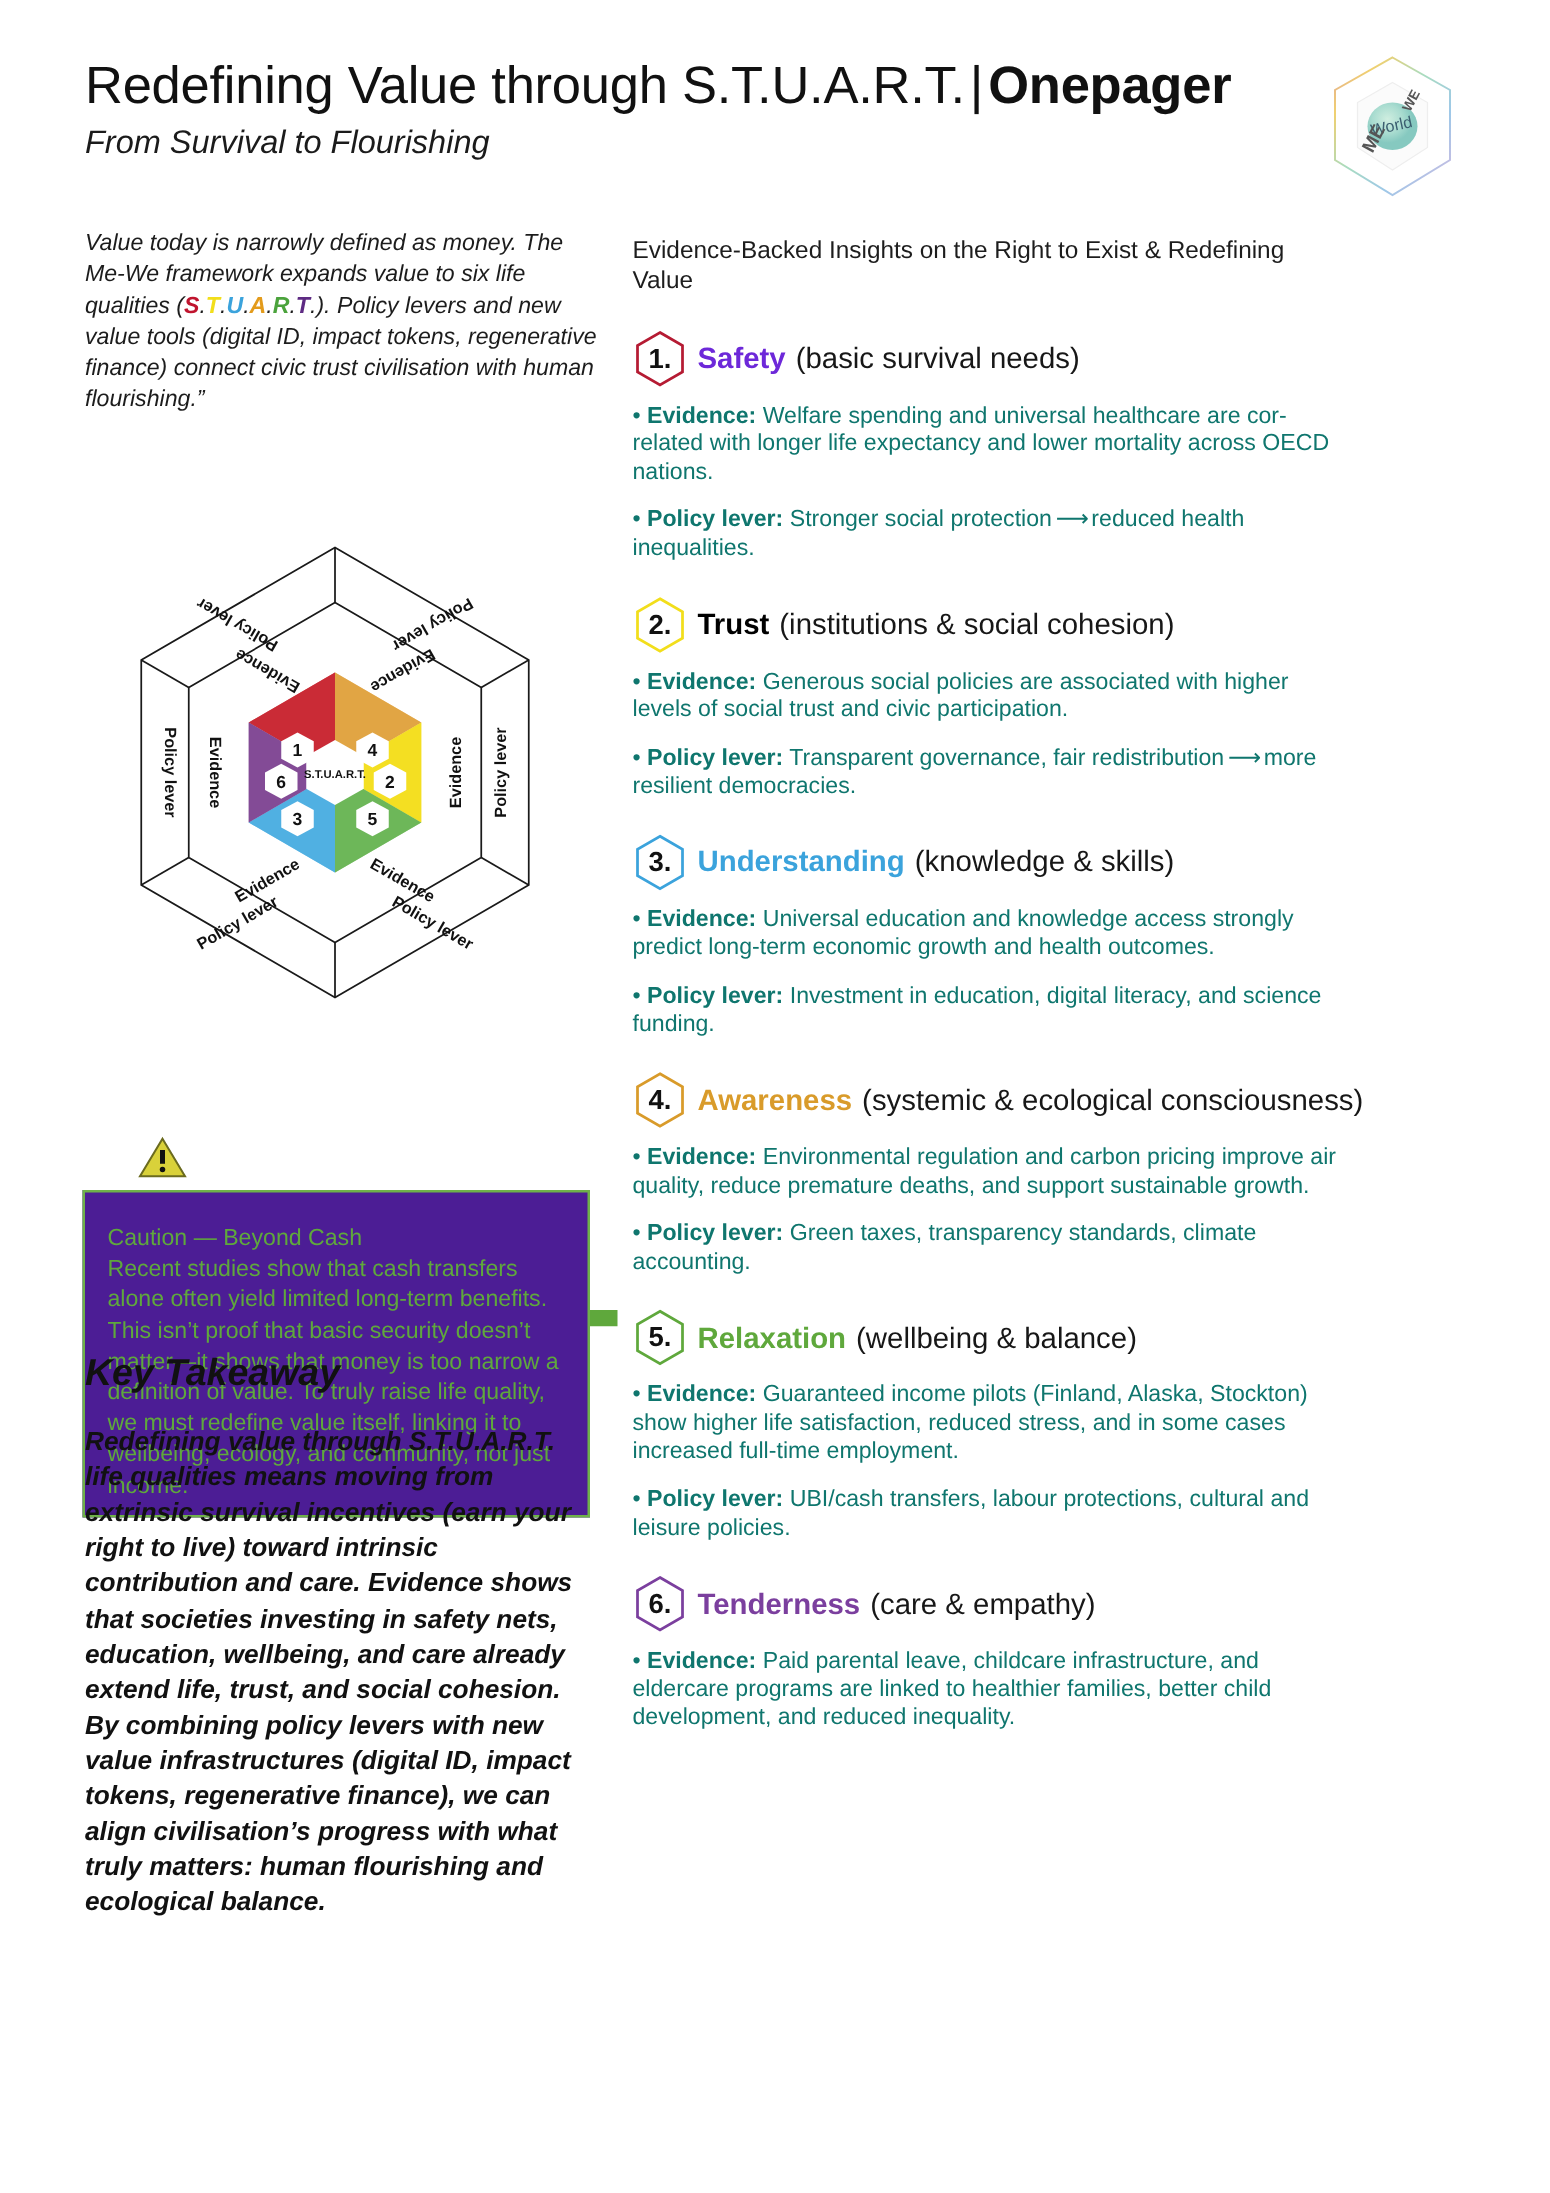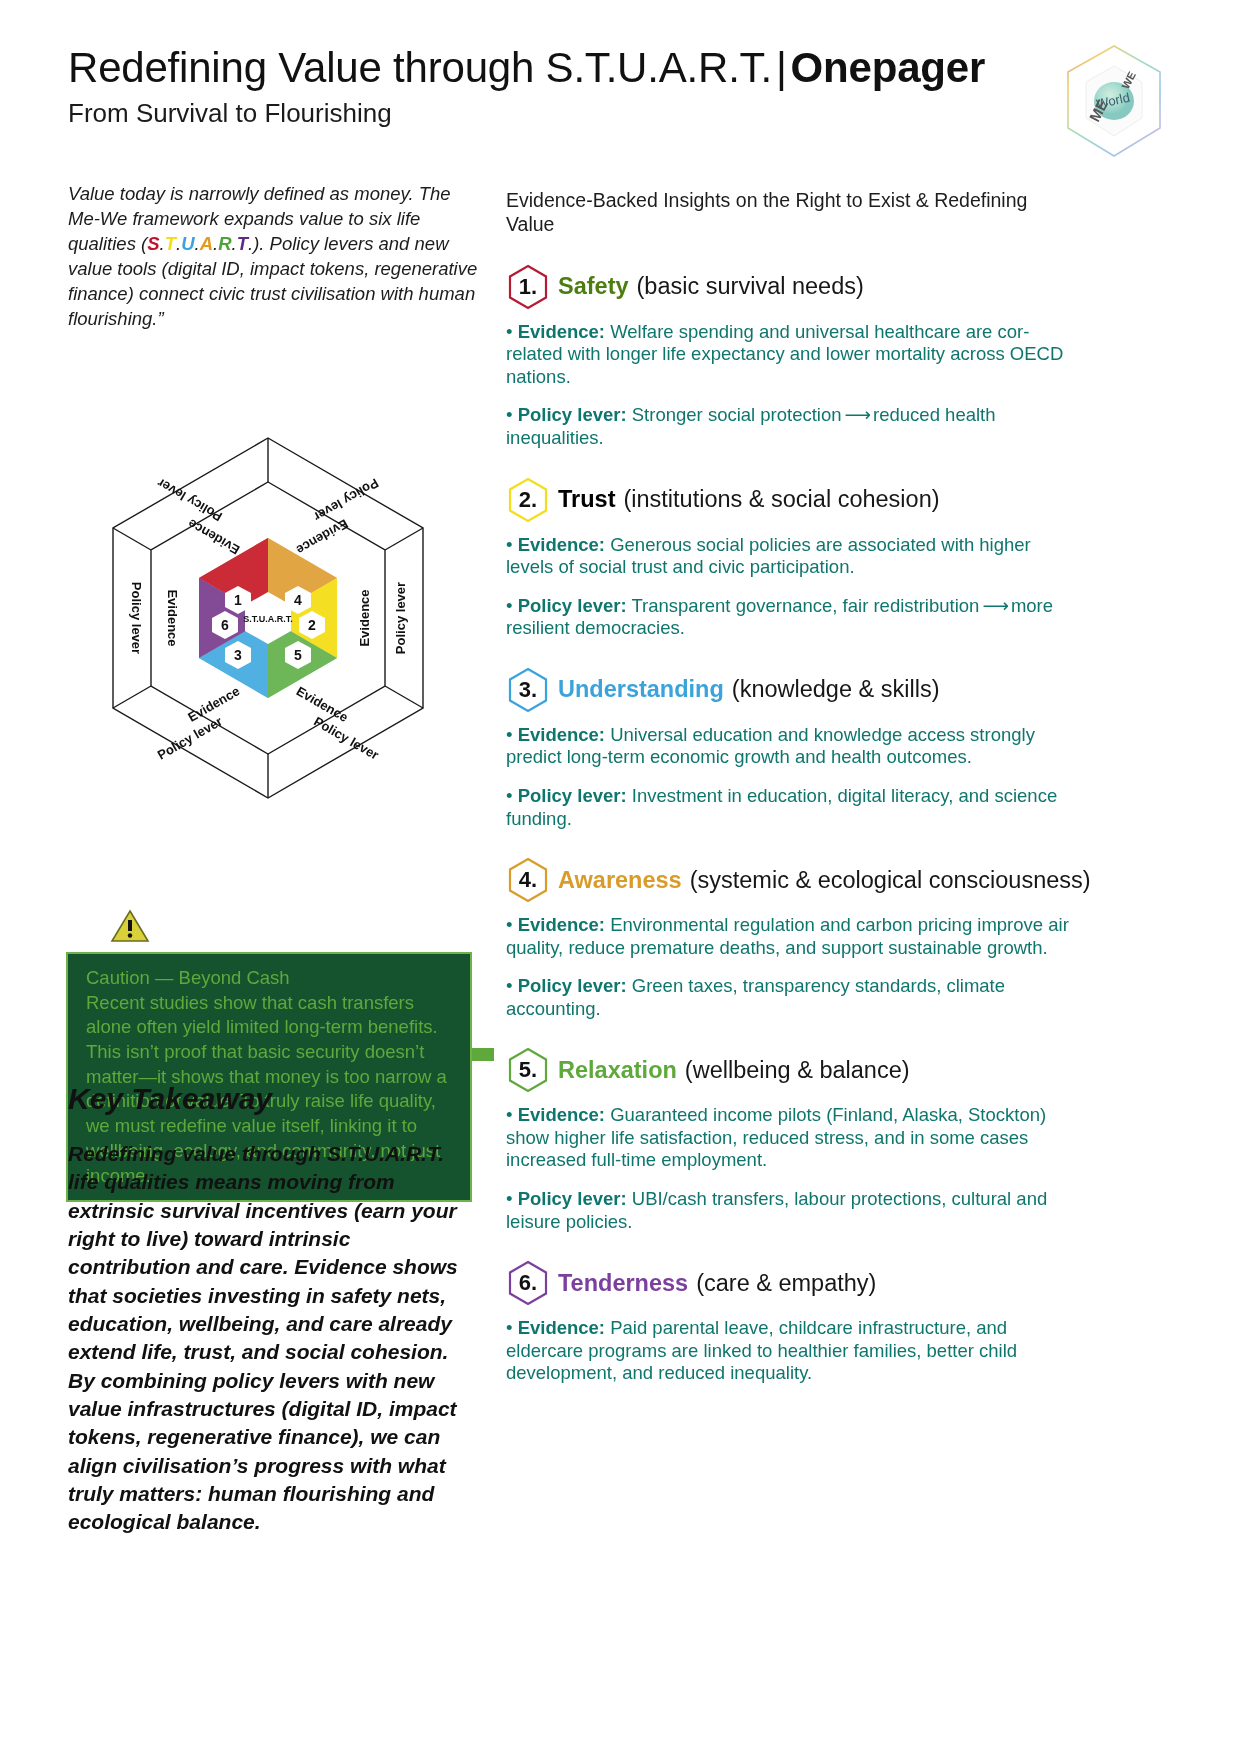--- a/index.html
+++ b/index.html
@@ -25,20 +25,21 @@
     font-weight: 400;
     letter-spacing: -0.2px;
     color: #111111;
     white-space: nowrap;
     line-height: 1.05;
   }
   .title-line .bold { font-weight: 700; }
   .title-line .bar { font-weight: 400; padding: 0 4px; }
   .subtitle {
     font-size: 26px;
+    font-style: italic;
     font-weight: 400;
     color: #1b1b1b;
     margin-top: 9px;
     line-height: 1.1;
   }
 
   .logo-wrap {
     position: absolute;
     right: 6px; top: -8px;
     width: 120px; height: 128px;
@@ -75,22 +76,22 @@
   .warn-icon {
     position: absolute;
     left: 110px; top: 908px;
     width: 40px; height: 36px;
   }
   .caution-box {
     position: absolute;
     left: 66px; top: 952px;
     width: 406px;
     border: 2px solid #6FB14A;
-    padding: 12px 14px 12px 18px;
-    background: #14532d;
+    padding: 24px 14px 12px 18px;
+    background: #4c1d95;
   }
   .caution-text {
     color: #5FA83C;
     font-size: 18.5px;
     line-height: 1.335;
     font-weight: 400;
   }
   .caution-title { display: block; }
 
   
@@ -322,21 +323,21 @@
   <div class="right-head">Evidence-Backed Insights on the Right to Exist &amp; Redefining Value</div>
 
   <div class="item">
     <div class="item-head">
       <span class="hexbadge">
         <svg width="44" height="48" viewBox="0 0 44 48">
             <polygon points="22,3 40,13.5 40,34.5 22,45 4,34.5 4,13.5" fill="none" stroke="#B51B33" stroke-width="2.2"></polygon>
           </svg>
         <span class="num">1.</span>
       </span>
-      <span class="item-name" style="color:#4d7c0f">Safety</span>
+      <span class="item-name" style="color:#6d28d9">Safety</span>
       <span class="item-sub">(basic survival needs)</span>
     </div>
     <div class="bullet">
       • <b>Evidence:</b>
       <span>Welfare spending and universal healthcare are cor-related with longer life expectancy and lower mortality across OECD nations.</span>
     </div>
     <div class="bullet">
       • <b>Policy lever:</b>
       <span>Stronger social protection</span><span class="arrow">⟶</span><span>reduced health inequalities.</span>
     </div>

